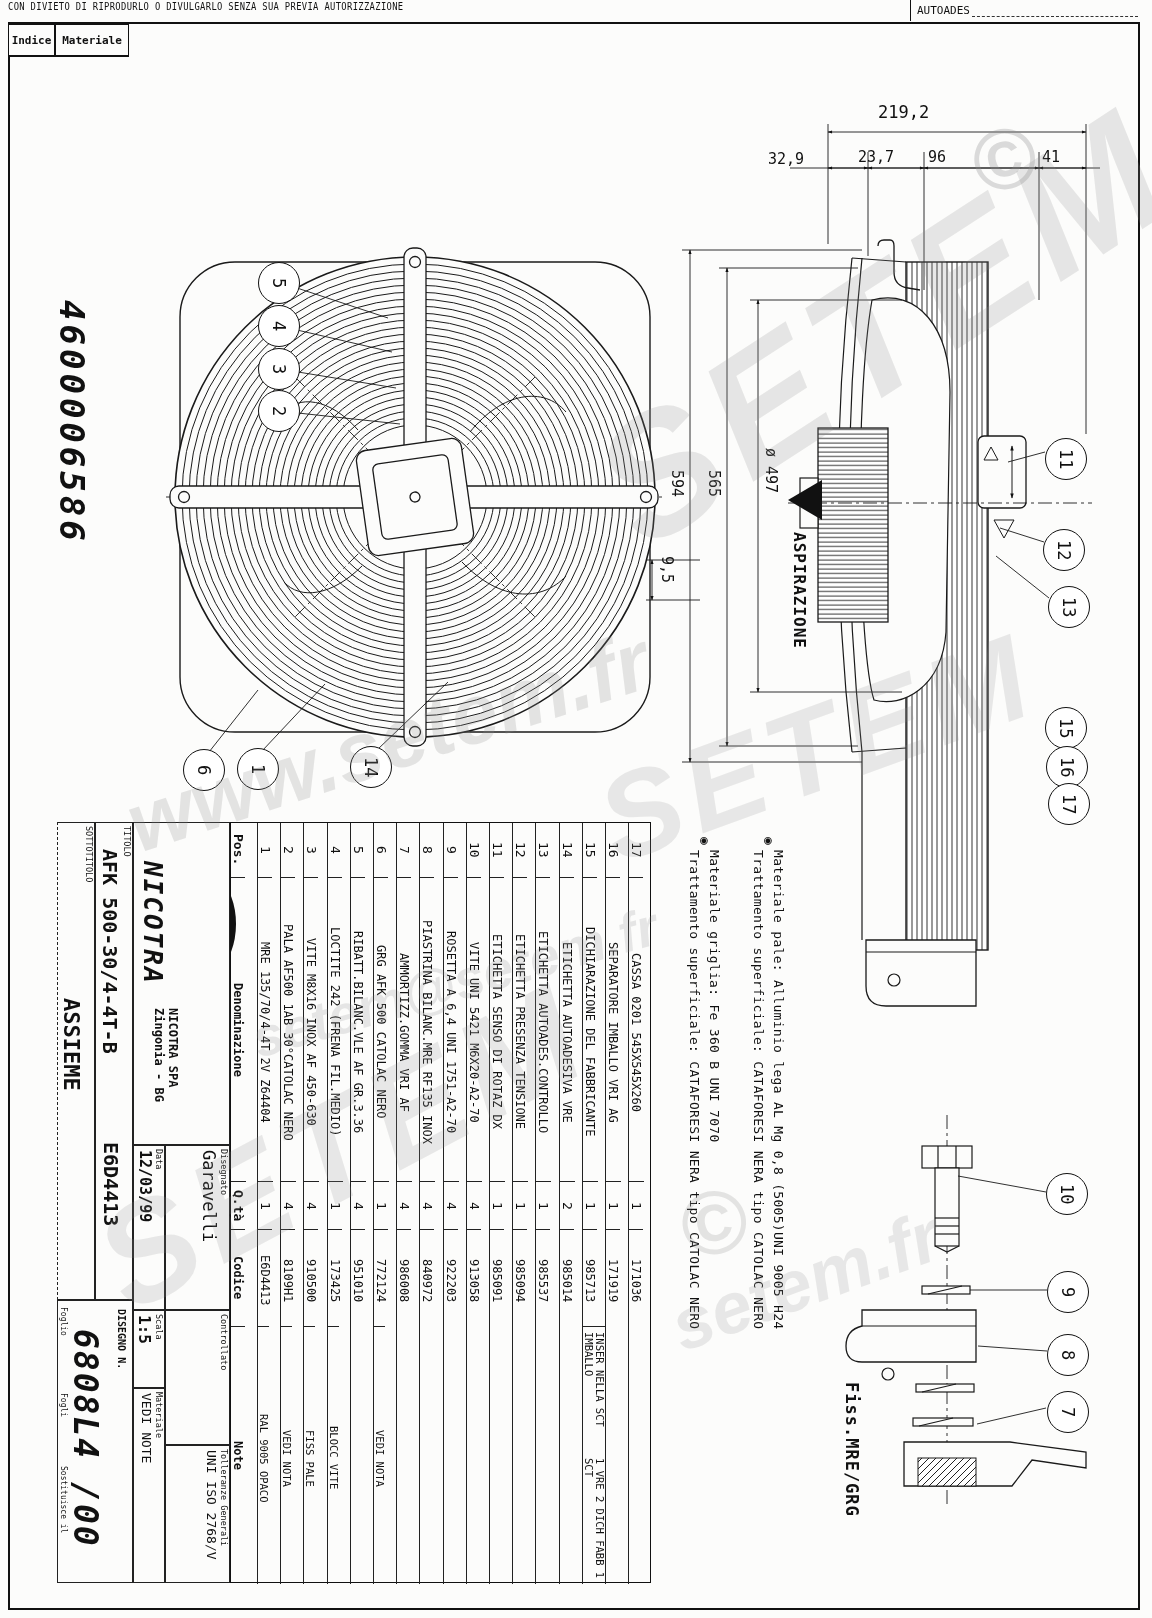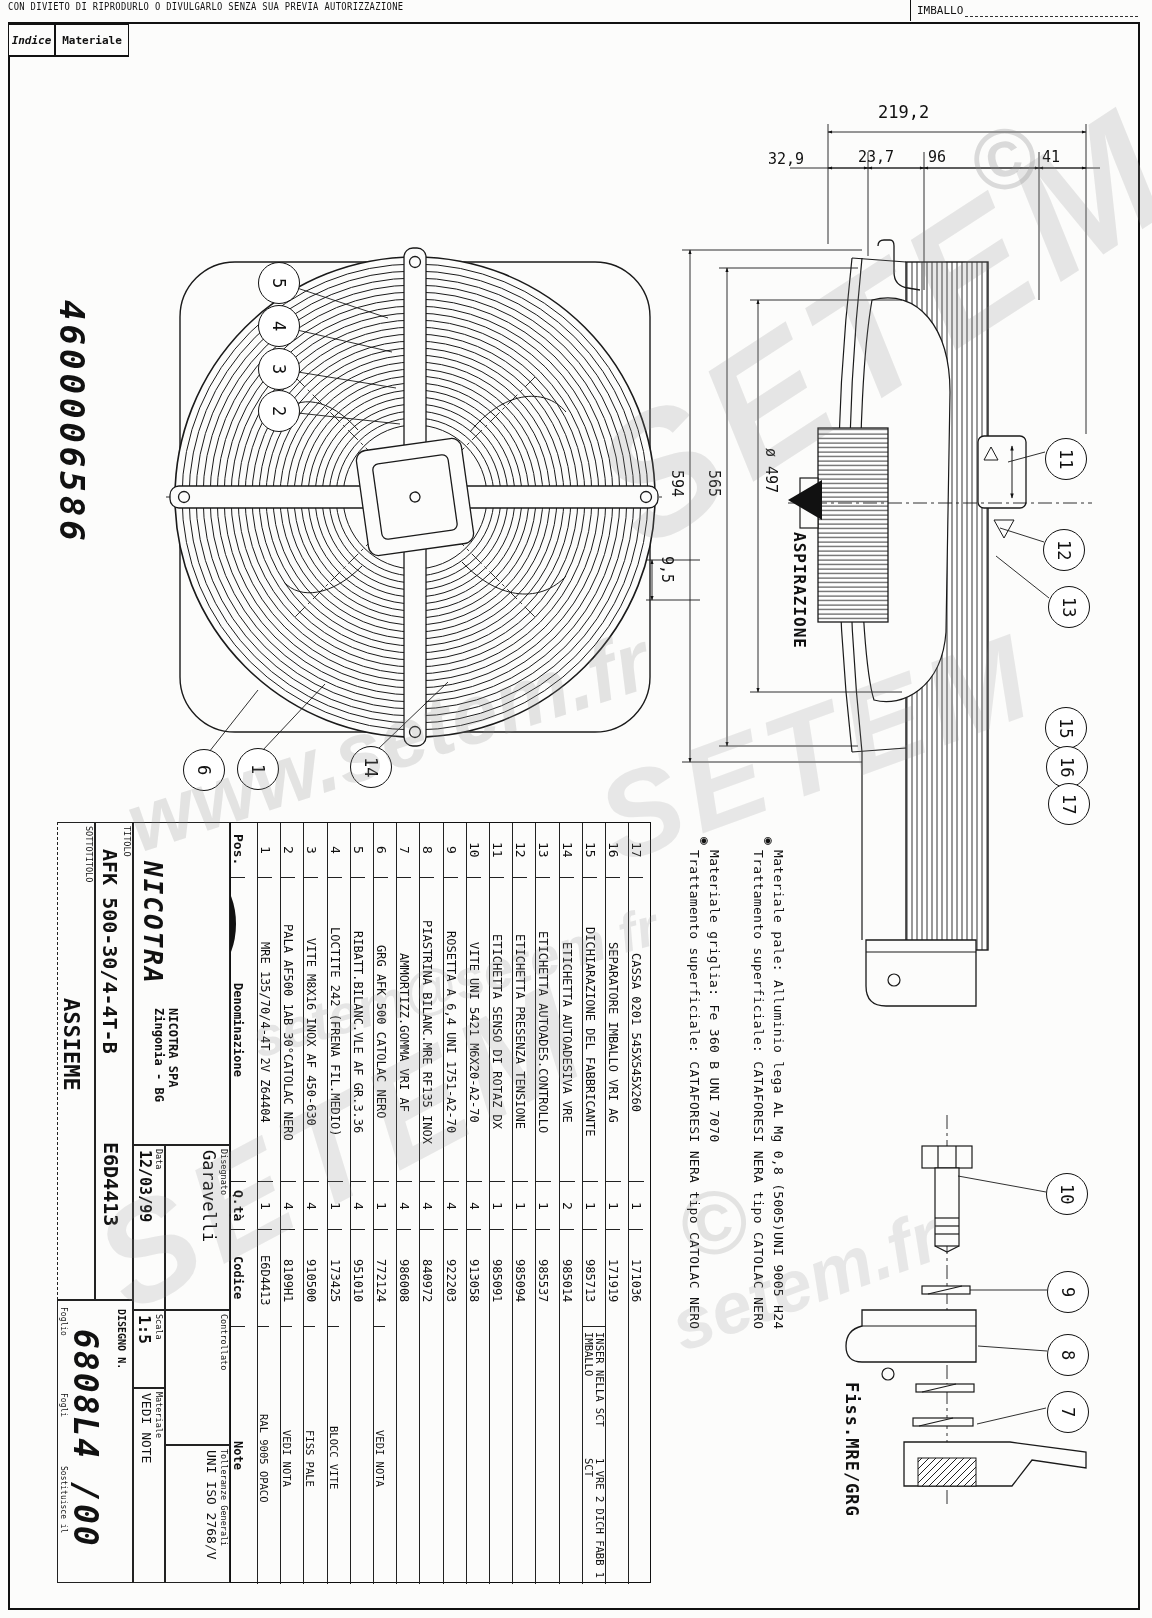--- a/index.html
+++ b/index.html
@@ -41,27 +41,27 @@
       transform-origin:left top;pointer-events:none;z-index:6;white-space:nowrap;}
   #linework{position:absolute;left:0;top:0;z-index:2;}
 </style>
 </head>
 <body>
 
 <div id="page">
 
   <div class="topnote">CON DIVIETO DI RIPRODURLO O DIVULGARLO SENZA SUA PREVIA AUTORIZZAZIONE</div>
   <div class="pratico">
-    <span>IMBALLO</span>
+    <span>AUTOADES</span>
     <span class="dash"></span>
   </div>
 
   <div class="frame"></div>
 
-  <div class="revhead" style="left:8px;width:47px;font-style:italic;">Indice</div>
+  <div class="revhead" style="left:8px;width:47px;">Indice</div>
   <div class="revhead" style="left:55px;width:74px;">Materiale</div>
 
   <div class="bignum vt">4600006586</div>
 
   <svg id="linework" width="1152" height="1618" viewBox="0 0 1152 1618">
     <defs>
       <marker id="ah" viewBox="0 0 10 10" refX="9" refY="5" markerWidth="11" markerHeight="5" orient="auto-start-reverse">
         <path d="M0,1.5 L10,5 L0,8.5 z" fill="#111"></path>
       </marker>
       <pattern id="vstr" width="5" height="12" patternUnits="userSpaceOnUse">

